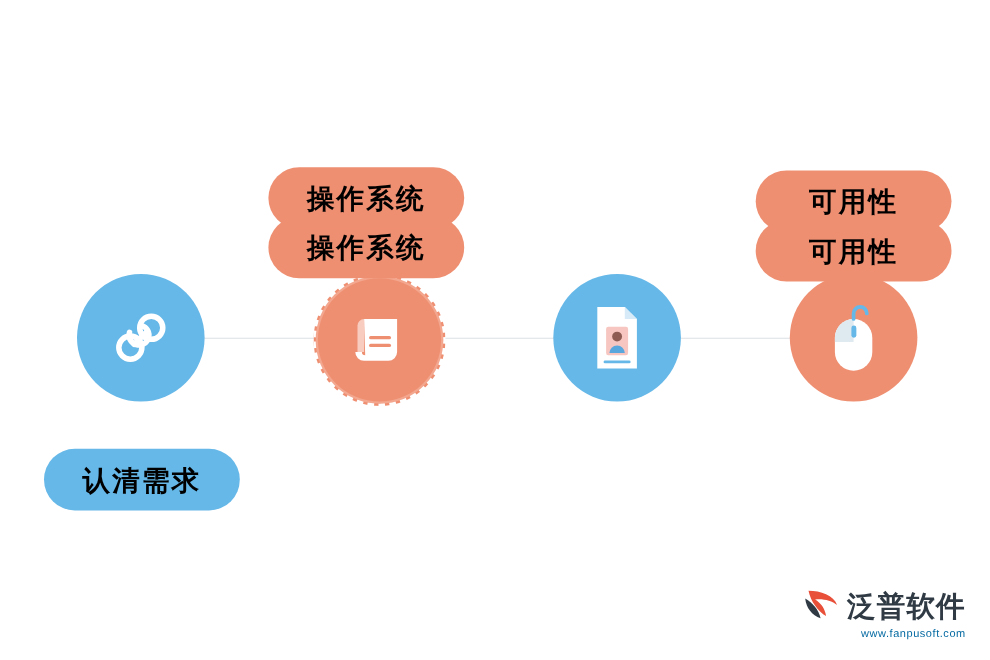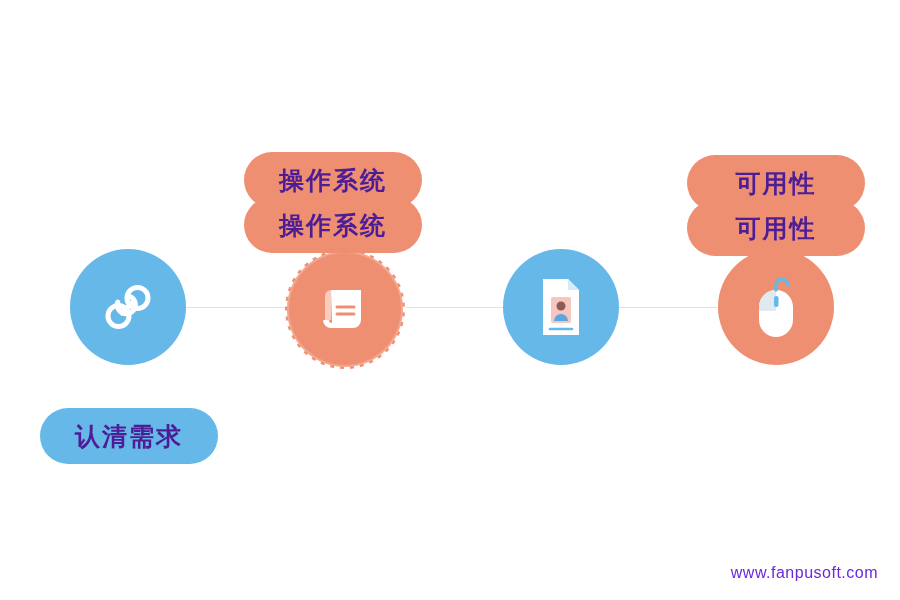--- a/index.html
+++ b/index.html
@@ -46,21 +46,21 @@
     background: #ef8f72;
     border: 2px dashed #ffffff;
     box-shadow: 0 0 0 2px #f3a78f inset;
   }
   .node svg { display: block; }
 
   
   .pill {
     position: absolute;
     border-radius: 28px;
-    color: #4c1d95;
+    color: #000000;
     font-size: 25px;
     font-weight: bold;
     letter-spacing: 2px;
     display: flex;
     align-items: center;
     justify-content: center;
     white-space: nowrap;
   }
   .pill.blue   { background: #66b8e8; }
   .pill.orange { background: #ef8f72; }
@@ -100,22 +100,22 @@
     justify-content: flex-end;
     gap: 6px;
   }
   .logo-text {
     font-size: 26px;
     font-weight: bold;
     color: #2f3a44;
     letter-spacing: 1px;
   }
   .logo-url {
-    font-size: 16px;
-    color: #6d28d9;
+    font-size: 10px;
+    color: #0369a1;
     margin-top: 2px;
     letter-spacing: 0.5px;
   }
 </style>
 </head>
 <body>
 
 <div id="stage">
 
   <div class="connector"></div>
@@ -173,16 +173,25 @@
         <path d="M27 14 v-5 a6 6 0 0 1 12 0" fill="none" stroke="#66b8e8" stroke-width="3.4" stroke-linecap="round"></path>
       </svg>
     </span>
   </div>
 
   <div class="pill orange front" id="pill-os">操作系统</div>
   <div class="pill orange front" id="pill-avail">可用性</div>
   <div class="pill blue front" id="pill-need">认清需求</div>
 
   <div id="logo">
+    <div class="logo-row">
+      <span>
+        <svg width="34" height="30" viewBox="0 0 34 30">
+          <path d="M5 3 C16 3 28 7 31 16 C26 12 18 10 11 11 C16 14 20 19 21 26 C14 22 7 13 5 3 Z" fill="#e8503a"></path>
+          <path d="M2 10 C9 14 14 20 16 28 C8 25 3 19 2 10 Z" fill="#2f3a44"></path>
+        </svg>
+      </span>
+      <span class="logo-text">泛普软件</span>
+    </div>
     <div class="logo-url">www.fanpusoft.com</div>
   </div>
 
 </div>
 
 </body></html>

